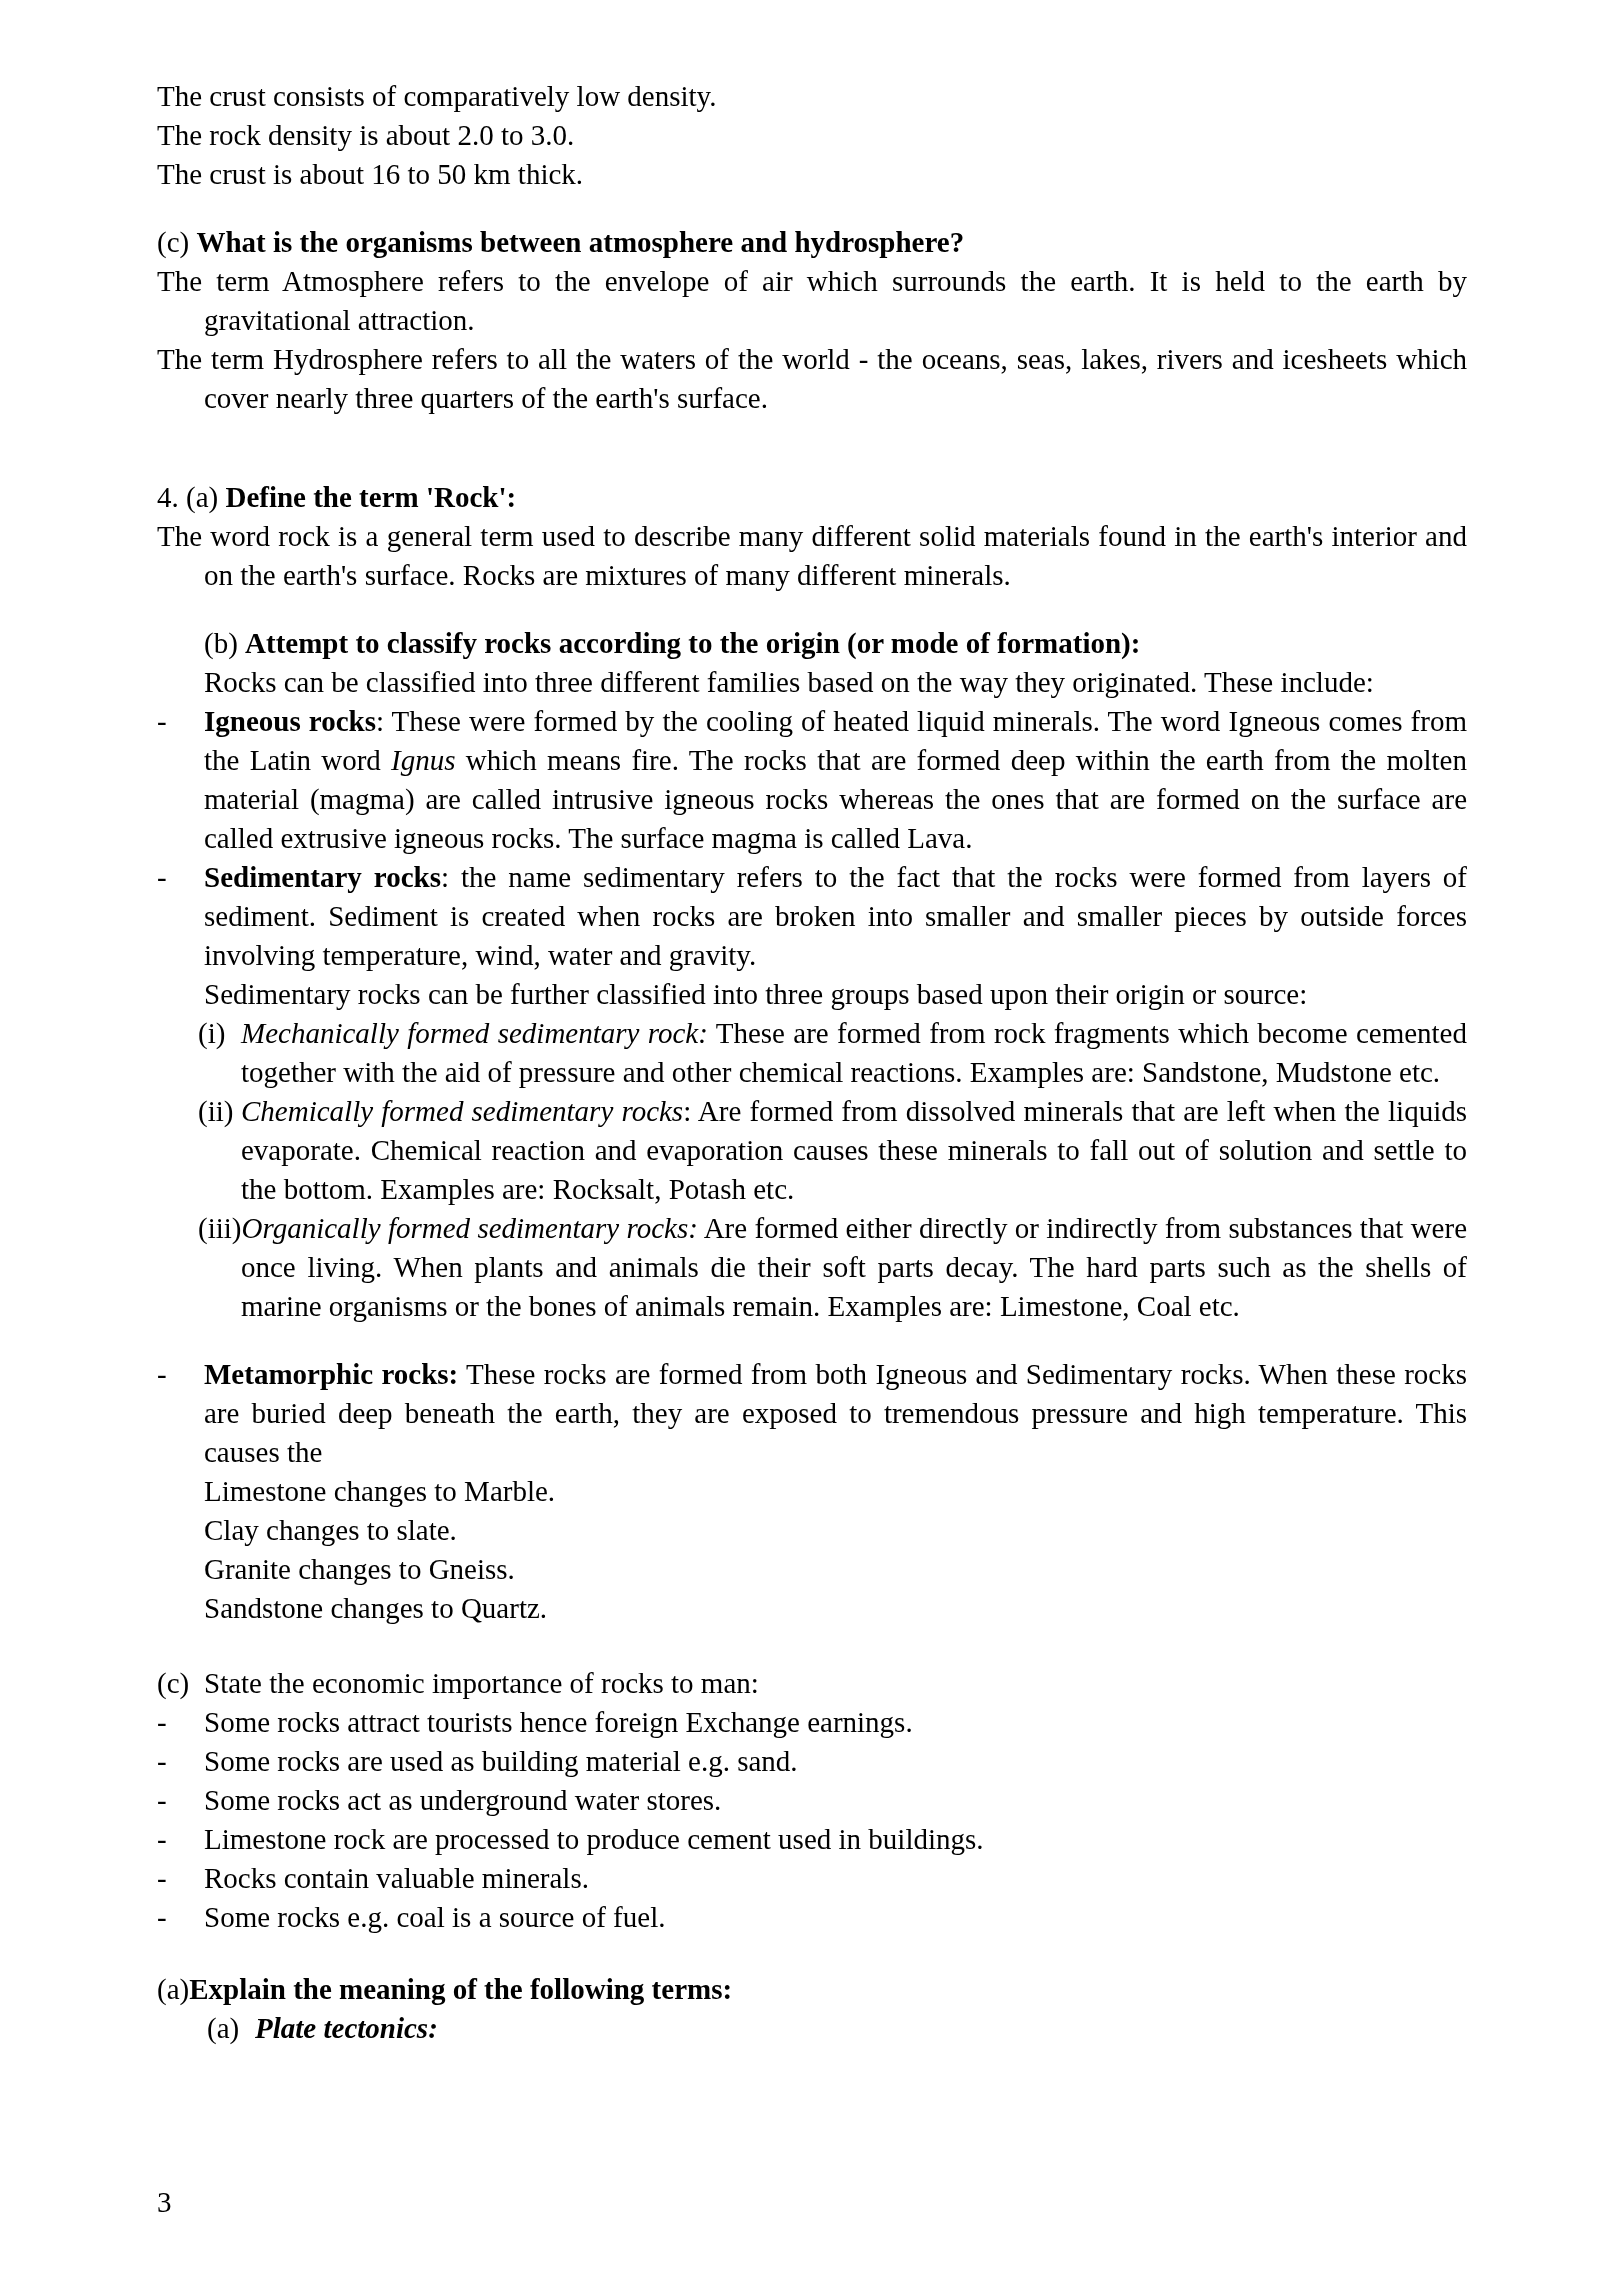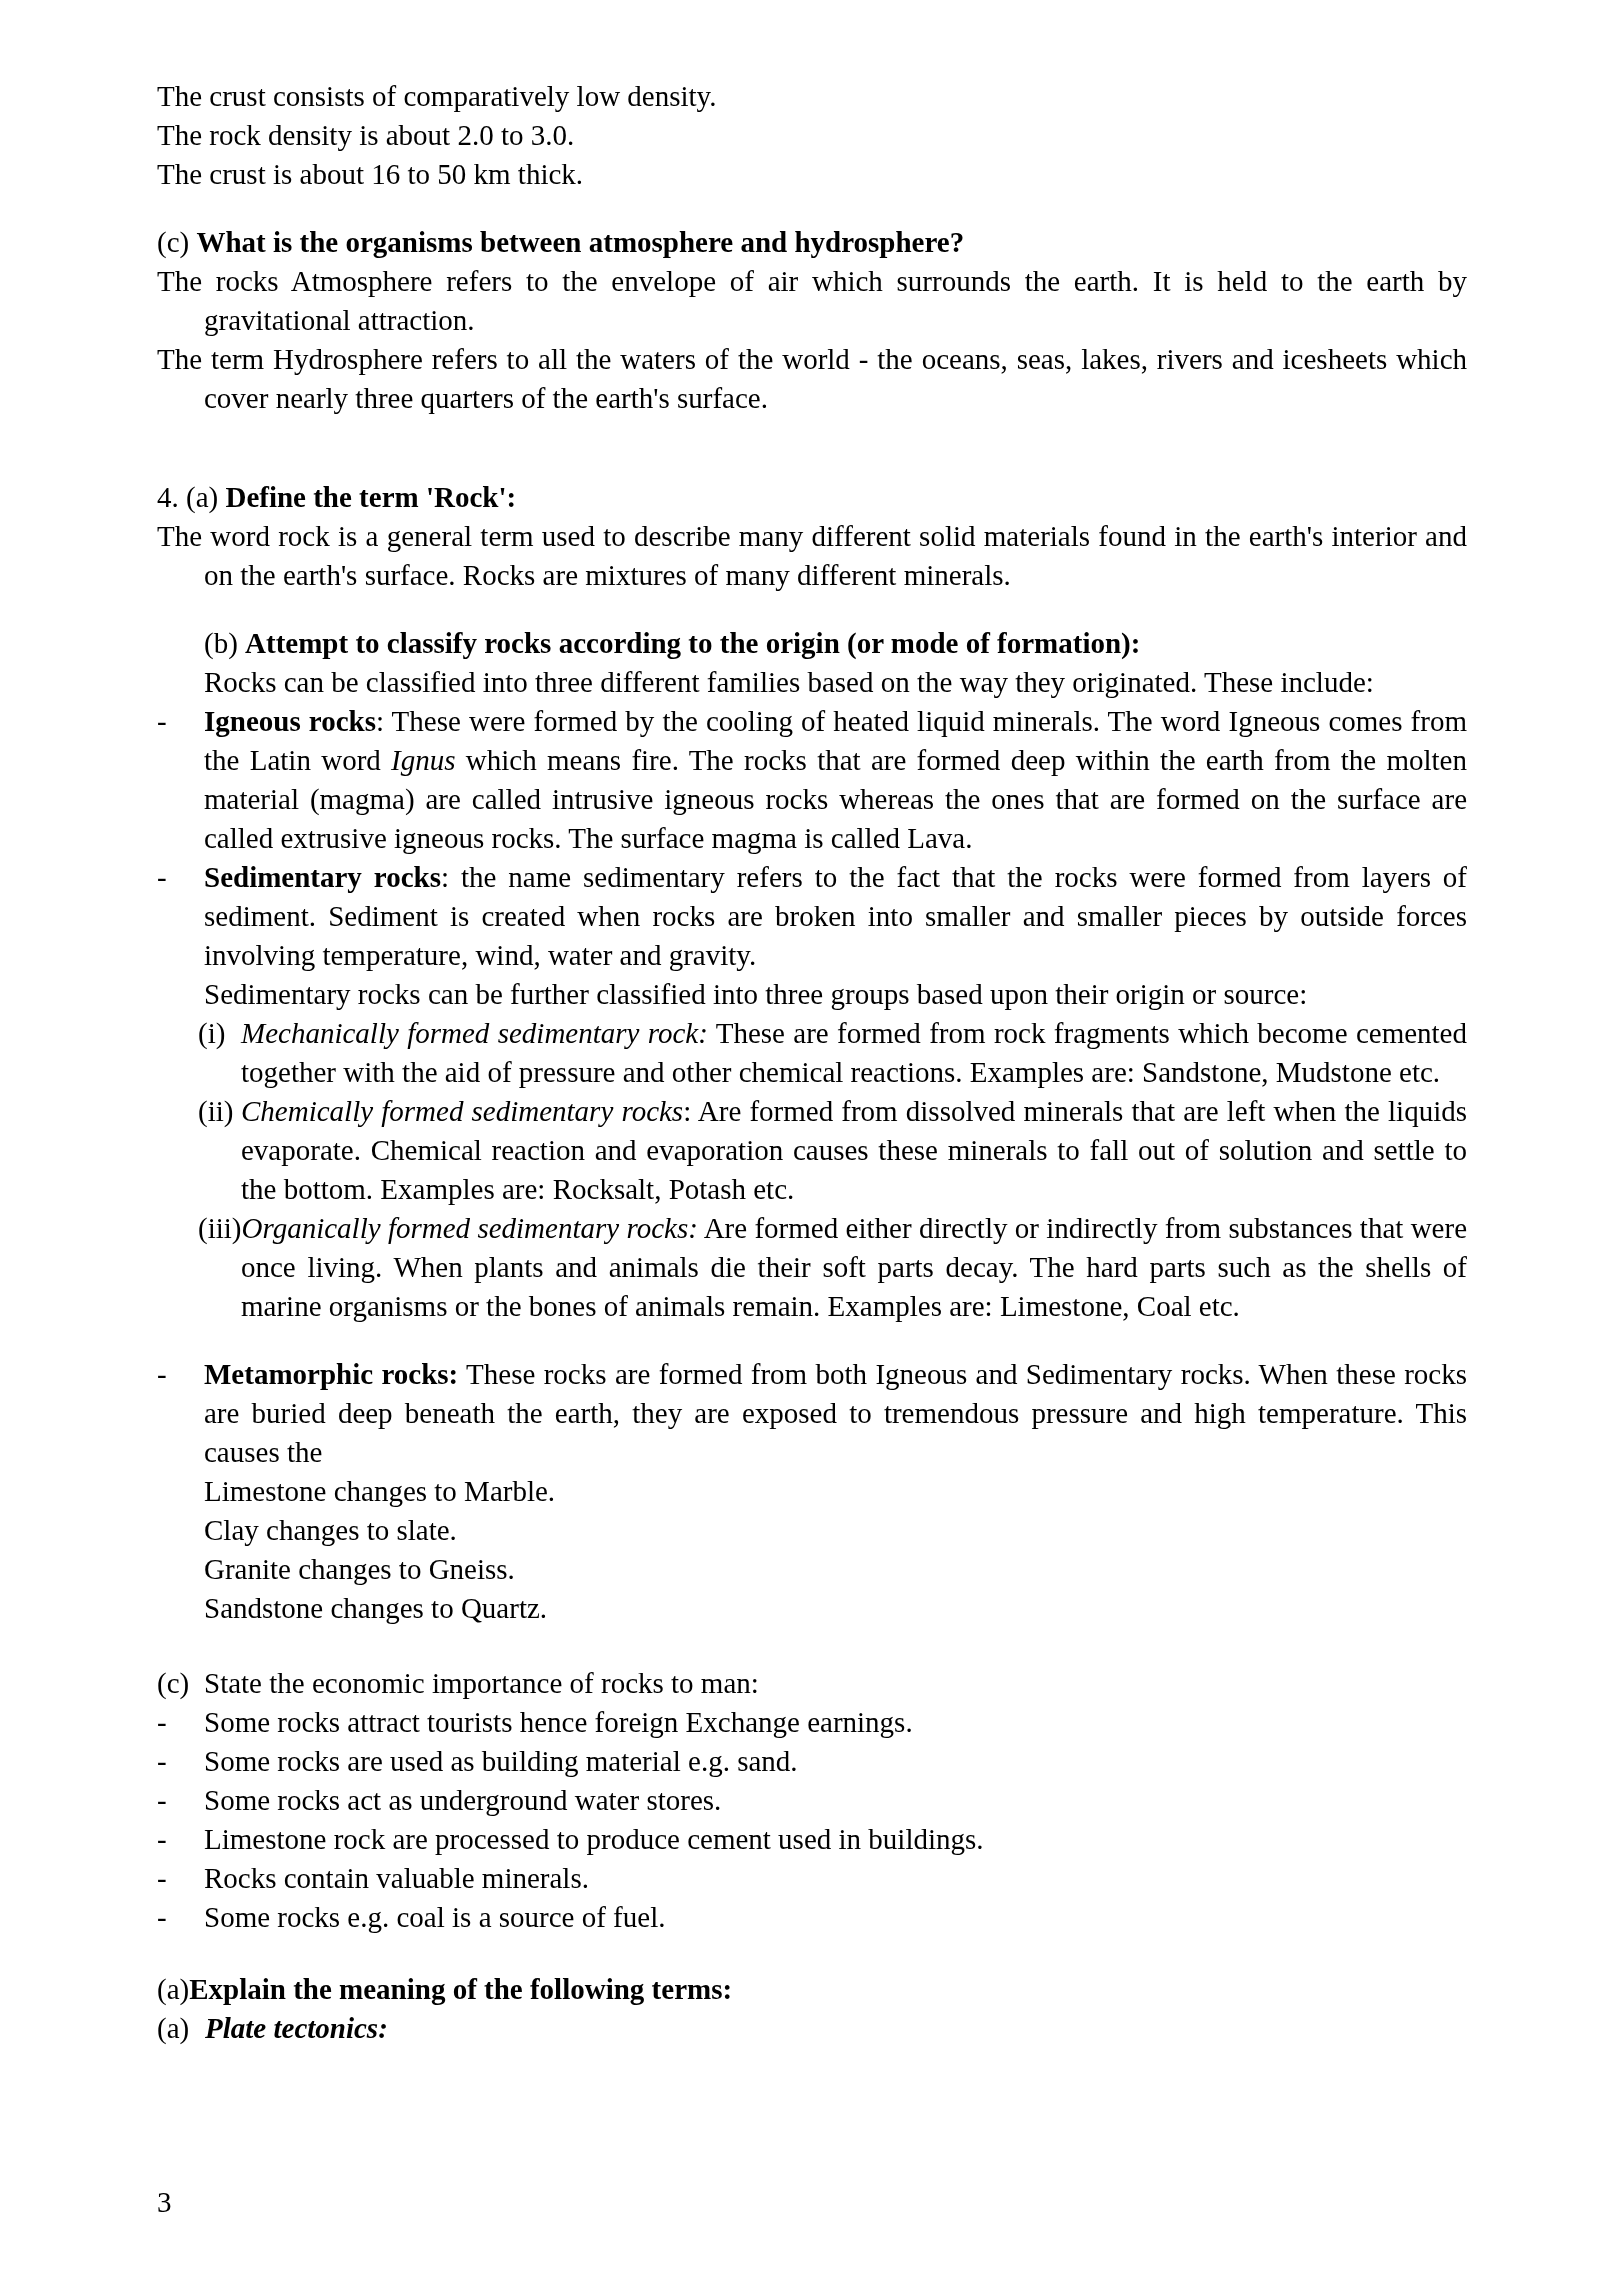--- a/index.html
+++ b/index.html
@@ -20,21 +20,21 @@
   }
   p { margin: 0; }
   .justify { text-align: justify; }
   
   .hang { padding-left: 47px; text-indent: -47px; }
   .marker  { display: inline-block; width: 47px; text-indent: 0; }
   
   .subitem { margin-left: 41px; padding-left: 43px; text-indent: -43px; }
   .marker2 { display: inline-block; min-width: 43px; text-indent: 0; }
   .indent1 { margin-left: 47px; }
-  .indent2 { }
+  .indent2 { margin-left: 50px; }
   .marker3 { display: inline-block; width: 48px; text-indent: 0; }
   b { font-weight: bold; }
   i { font-style: italic; }
   .g45 { margin-top: 29px; }
   .g50 { margin-top: 33px; }
   .g55 { margin-top: 36px; }
   .g88 { margin-top: 60px; }
   .page-number {
     position: absolute;
     left: 157px;
@@ -44,21 +44,21 @@
 </head>
 <body>
 
 <div class="content">
 
   <p>The crust consists of comparatively low density.</p>
   <p>The rock density is about 2.0 to 3.0.</p>
   <p>The crust is about 16 to 50 km thick.</p>
 
   <p class="g45"><span>(c)</span> <b>What is the organisms between atmosphere and hydrosphere?</b></p>
-  <p class="hang justify">The rocks Atmosphere refers to the envelope of air which surrounds the earth. It is held to the earth by gravitational attraction.</p>
+  <p class="hang justify">The term Atmosphere refers to the envelope of air which surrounds the earth. It is held to the earth by gravitational attraction.</p>
   <p class="hang justify">The term Hydrosphere refers to all the waters of the world - the oceans, seas, lakes, rivers and icesheets which cover nearly three quarters of the earth's surface.</p>
 
   <p class="g88"><span>4. (a)</span> <b>Define the term 'Rock':</b></p>
   <p class="hang justify">The word rock is a general term used to describe many different solid materials found in the earth's interior and on the earth's surface. Rocks are mixtures of many different minerals.</p>
 
   <p class="g45 indent1"><span>(b)</span> <b>Attempt to classify rocks according to the origin (or mode of formation):</b></p>
   <p class="indent1">Rocks can be classified into three different families based on the way they originated. These include:</p>
 
   <p class="hang justify"><span class="marker">-</span><b>Igneous rocks</b><span>:  These were formed by the cooling of heated liquid minerals. The word Igneous comes from the Latin word </span><i>Ignus</i><span> which means fire. The rocks that are formed deep within the earth from the molten material (magma) are called intrusive igneous rocks whereas the ones that are formed on the surface are called extrusive igneous rocks. The surface magma is called Lava.</span></p>
 

